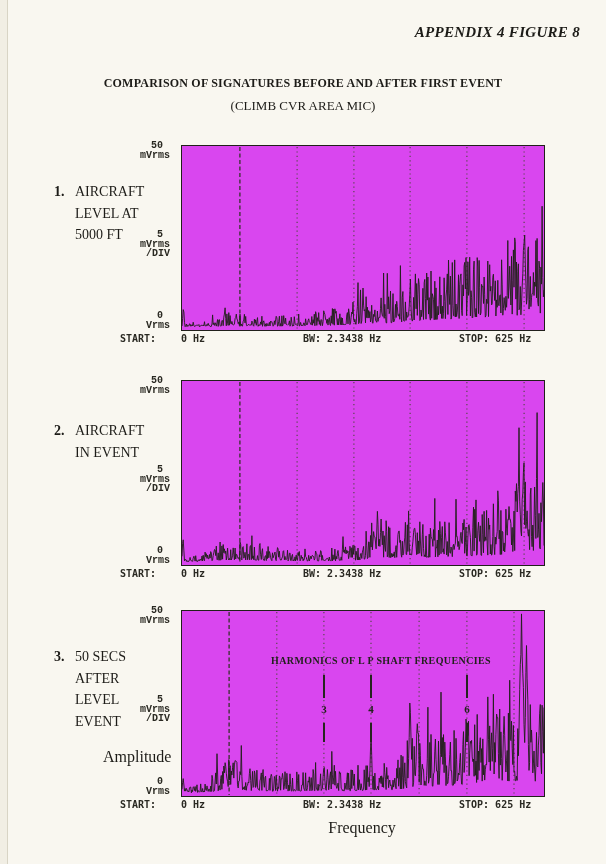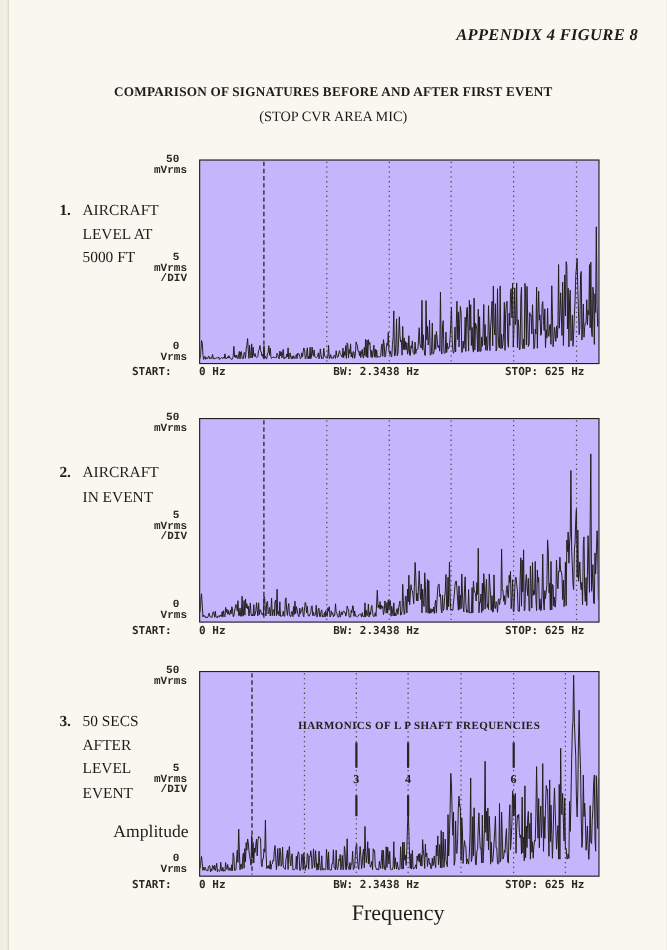--- a/index.html
+++ b/index.html
@@ -12,40 +12,40 @@
   .hdr{position:absolute;top:24px;right:26px;font-size:15px;font-weight:bold;font-style:italic;letter-spacing:.3px;}
   .title{position:absolute;top:76px;left:0;width:100%;text-align:center;font-weight:bold;font-size:12px;letter-spacing:.2px;}
   .subtitle{position:absolute;top:98px;left:0;width:100%;text-align:center;font-size:13px;}
   .chart-block{position:absolute;left:0;width:606px;}
   .side-label{position:absolute;left:54px;font-size:14px;line-height:21.5px;}
   .side-label .num{position:absolute;left:0;top:0;font-weight:bold;}
   .side-label .lines{margin-left:21px;}
   .ylab{position:absolute;left:96px;width:74px;text-align:right;
     font-family:Liberation Mono, monospace;font-weight:bold;font-size:10px;line-height:9.5px;color:#2a2922;}
   .ylab .val{padding-right:7px;}
-  .plot{position:absolute;left:181px;top:0;width:362px;border:1.4px solid #21201b;background:#c4b5fd;}
+  .plot{position:absolute;left:181px;top:0;width:362px;border:1.4px solid #21201b;background:#d946ef;}
   .plot svg{position:absolute;left:0;top:0;}
   .harm-text{position:absolute;top:44px;left:20%;width:70%;text-align:center;
     font-size:10px;font-weight:bold;letter-spacing:.4px;color:#22211c;}
   .harm-tick{position:absolute;width:2px;background:#26251f;}
   .harm-num{position:absolute;width:16px;text-align:center;font-size:11px;font-weight:bold;color:#22211c;}
   .xrow{position:absolute;left:0;width:606px;font-family:"DejaVu Sans Mono",monospace;
     font-weight:bold;font-size:10px;color:#2a2922;}
   .xrow span{position:absolute;white-space:nowrap;}
   .amplitude{position:absolute;top:748px;left:103px;font-size:16px;}
-  .frequency{position:absolute;top:819px;left:181px;width:362px;text-align:center;font-size:20px;}
+  .frequency{position:absolute;top:819px;left:181px;width:362px;text-align:center;font-size:16px;}
 </style>
 </head>
 <body>
 
 <div class="page">
   <div class="scan-edge"></div>
   <div class="hdr">APPENDIX 4 FIGURE 8</div>
   <div class="title">COMPARISON OF SIGNATURES BEFORE AND AFTER FIRST EVENT</div>
-  <div class="subtitle">(STOP CVR AREA MIC)</div>
+  <div class="subtitle">(CLIMB CVR AREA MIC)</div>
   <div id="charts">
       <div class="chart-block" style="top: 145px; height: 214px;">
         <div class="side-label" style="top: 36px;">
           <span class="num">1.</span>
           <div class="lines">
             <div>AIRCRAFT</div>
             <div>LEVEL AT</div>
             <div>5000 FT</div>
           </div>
         </div>

